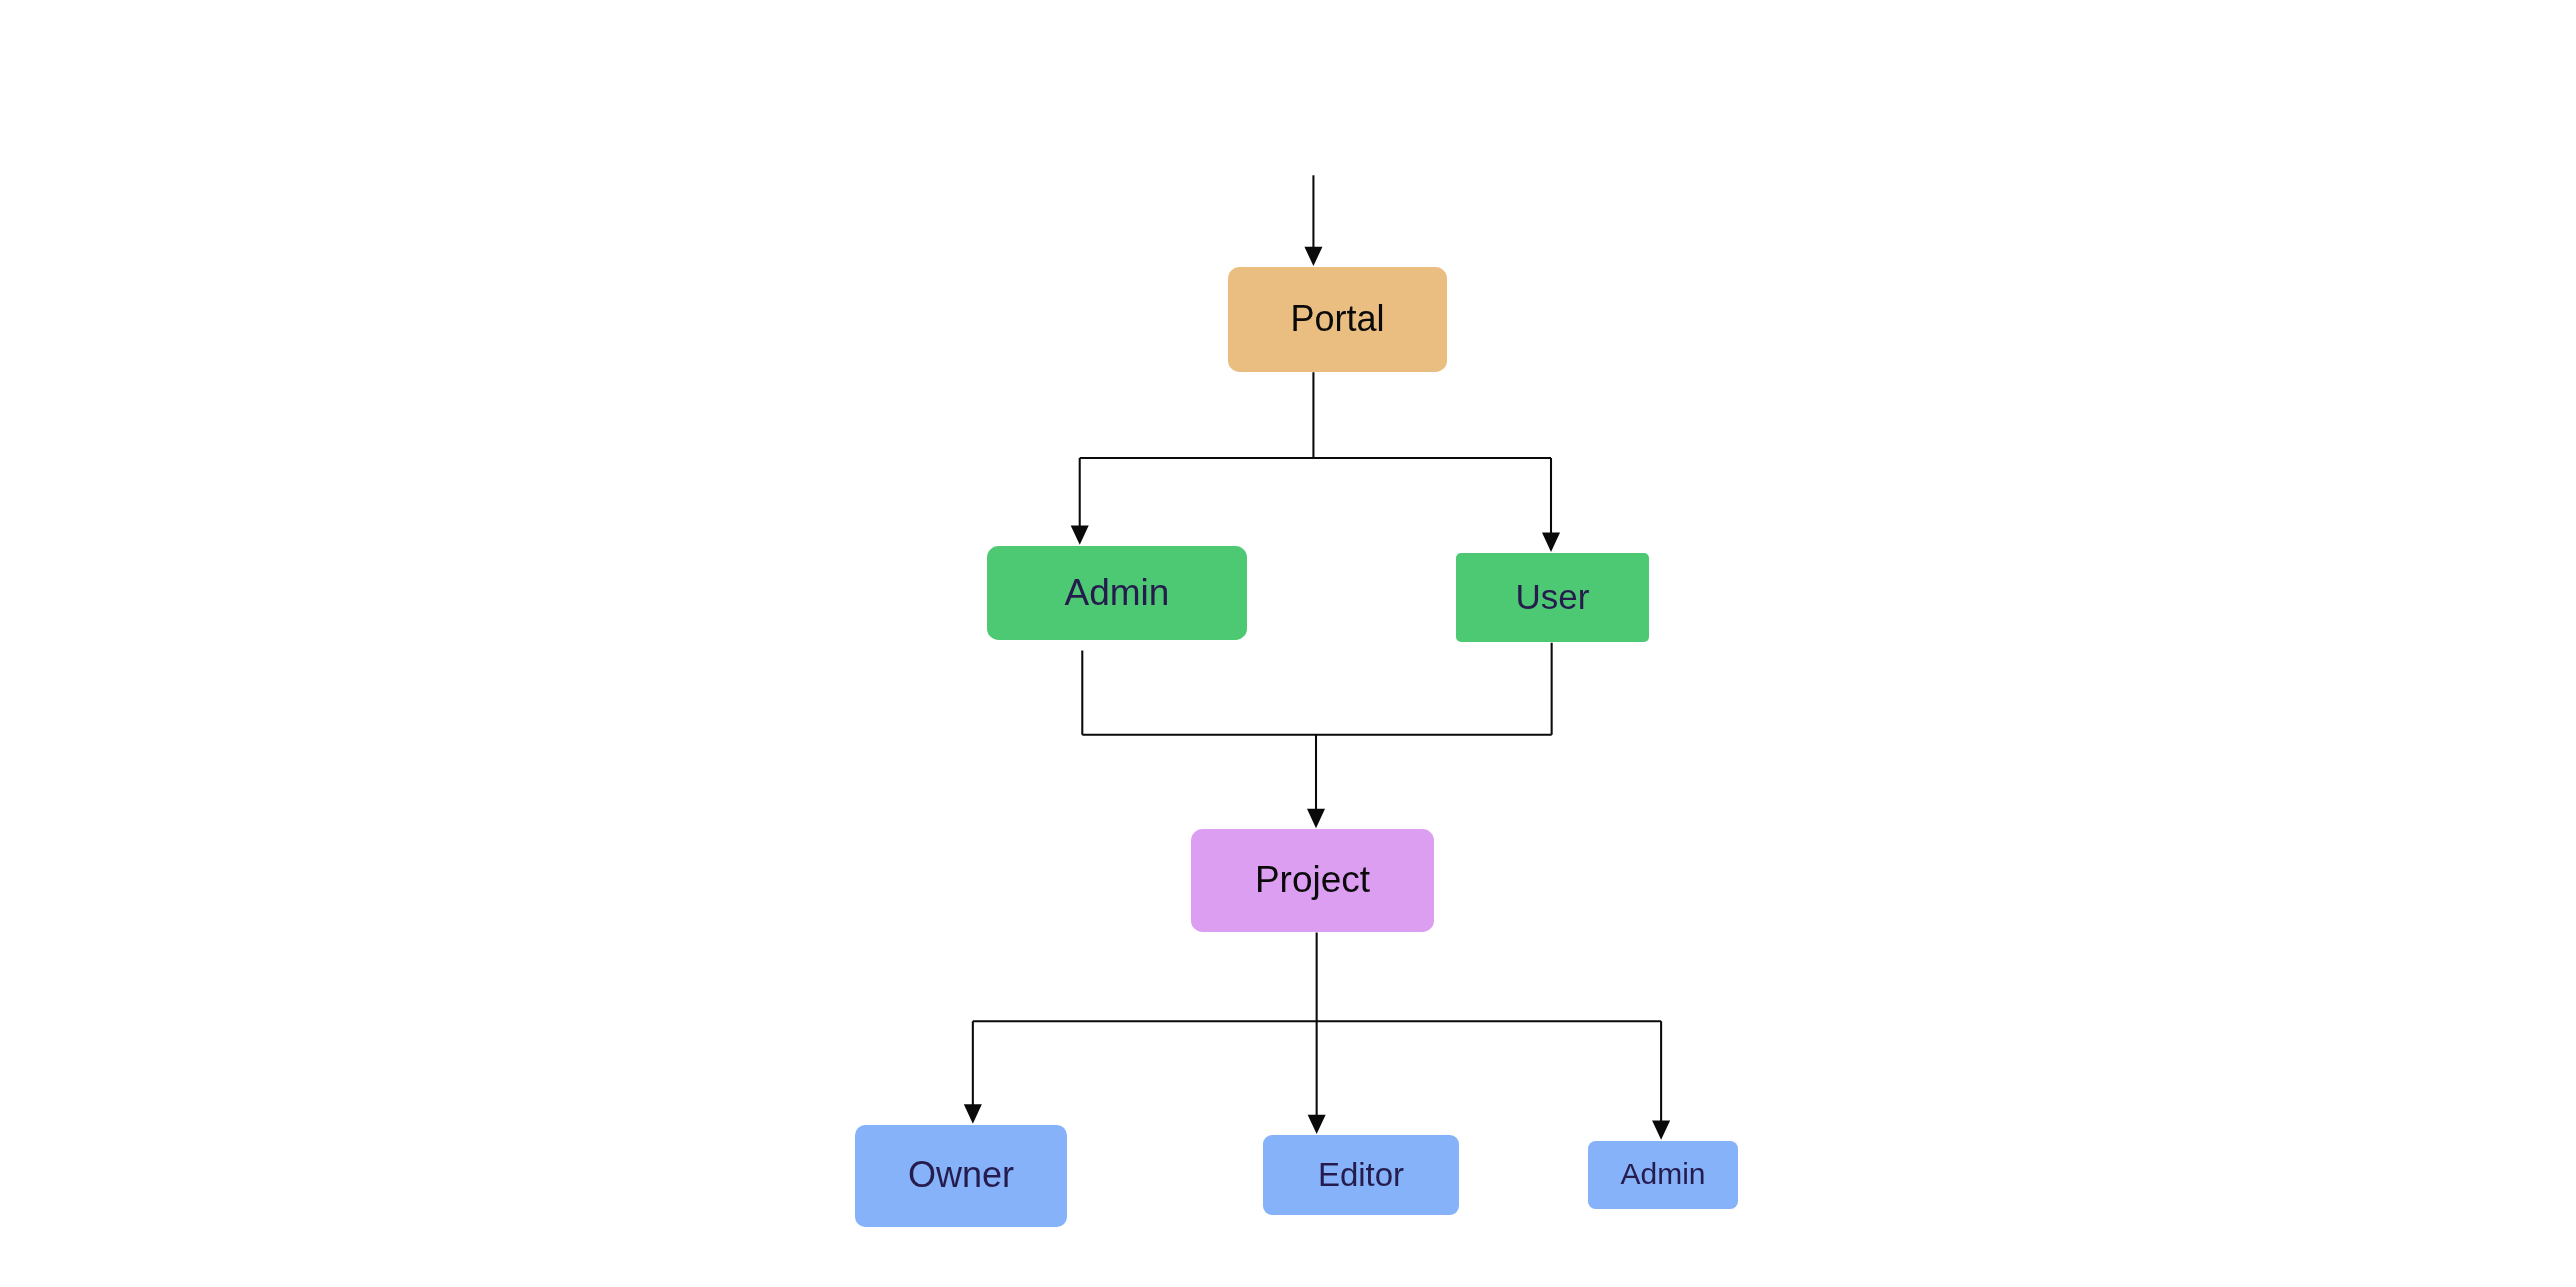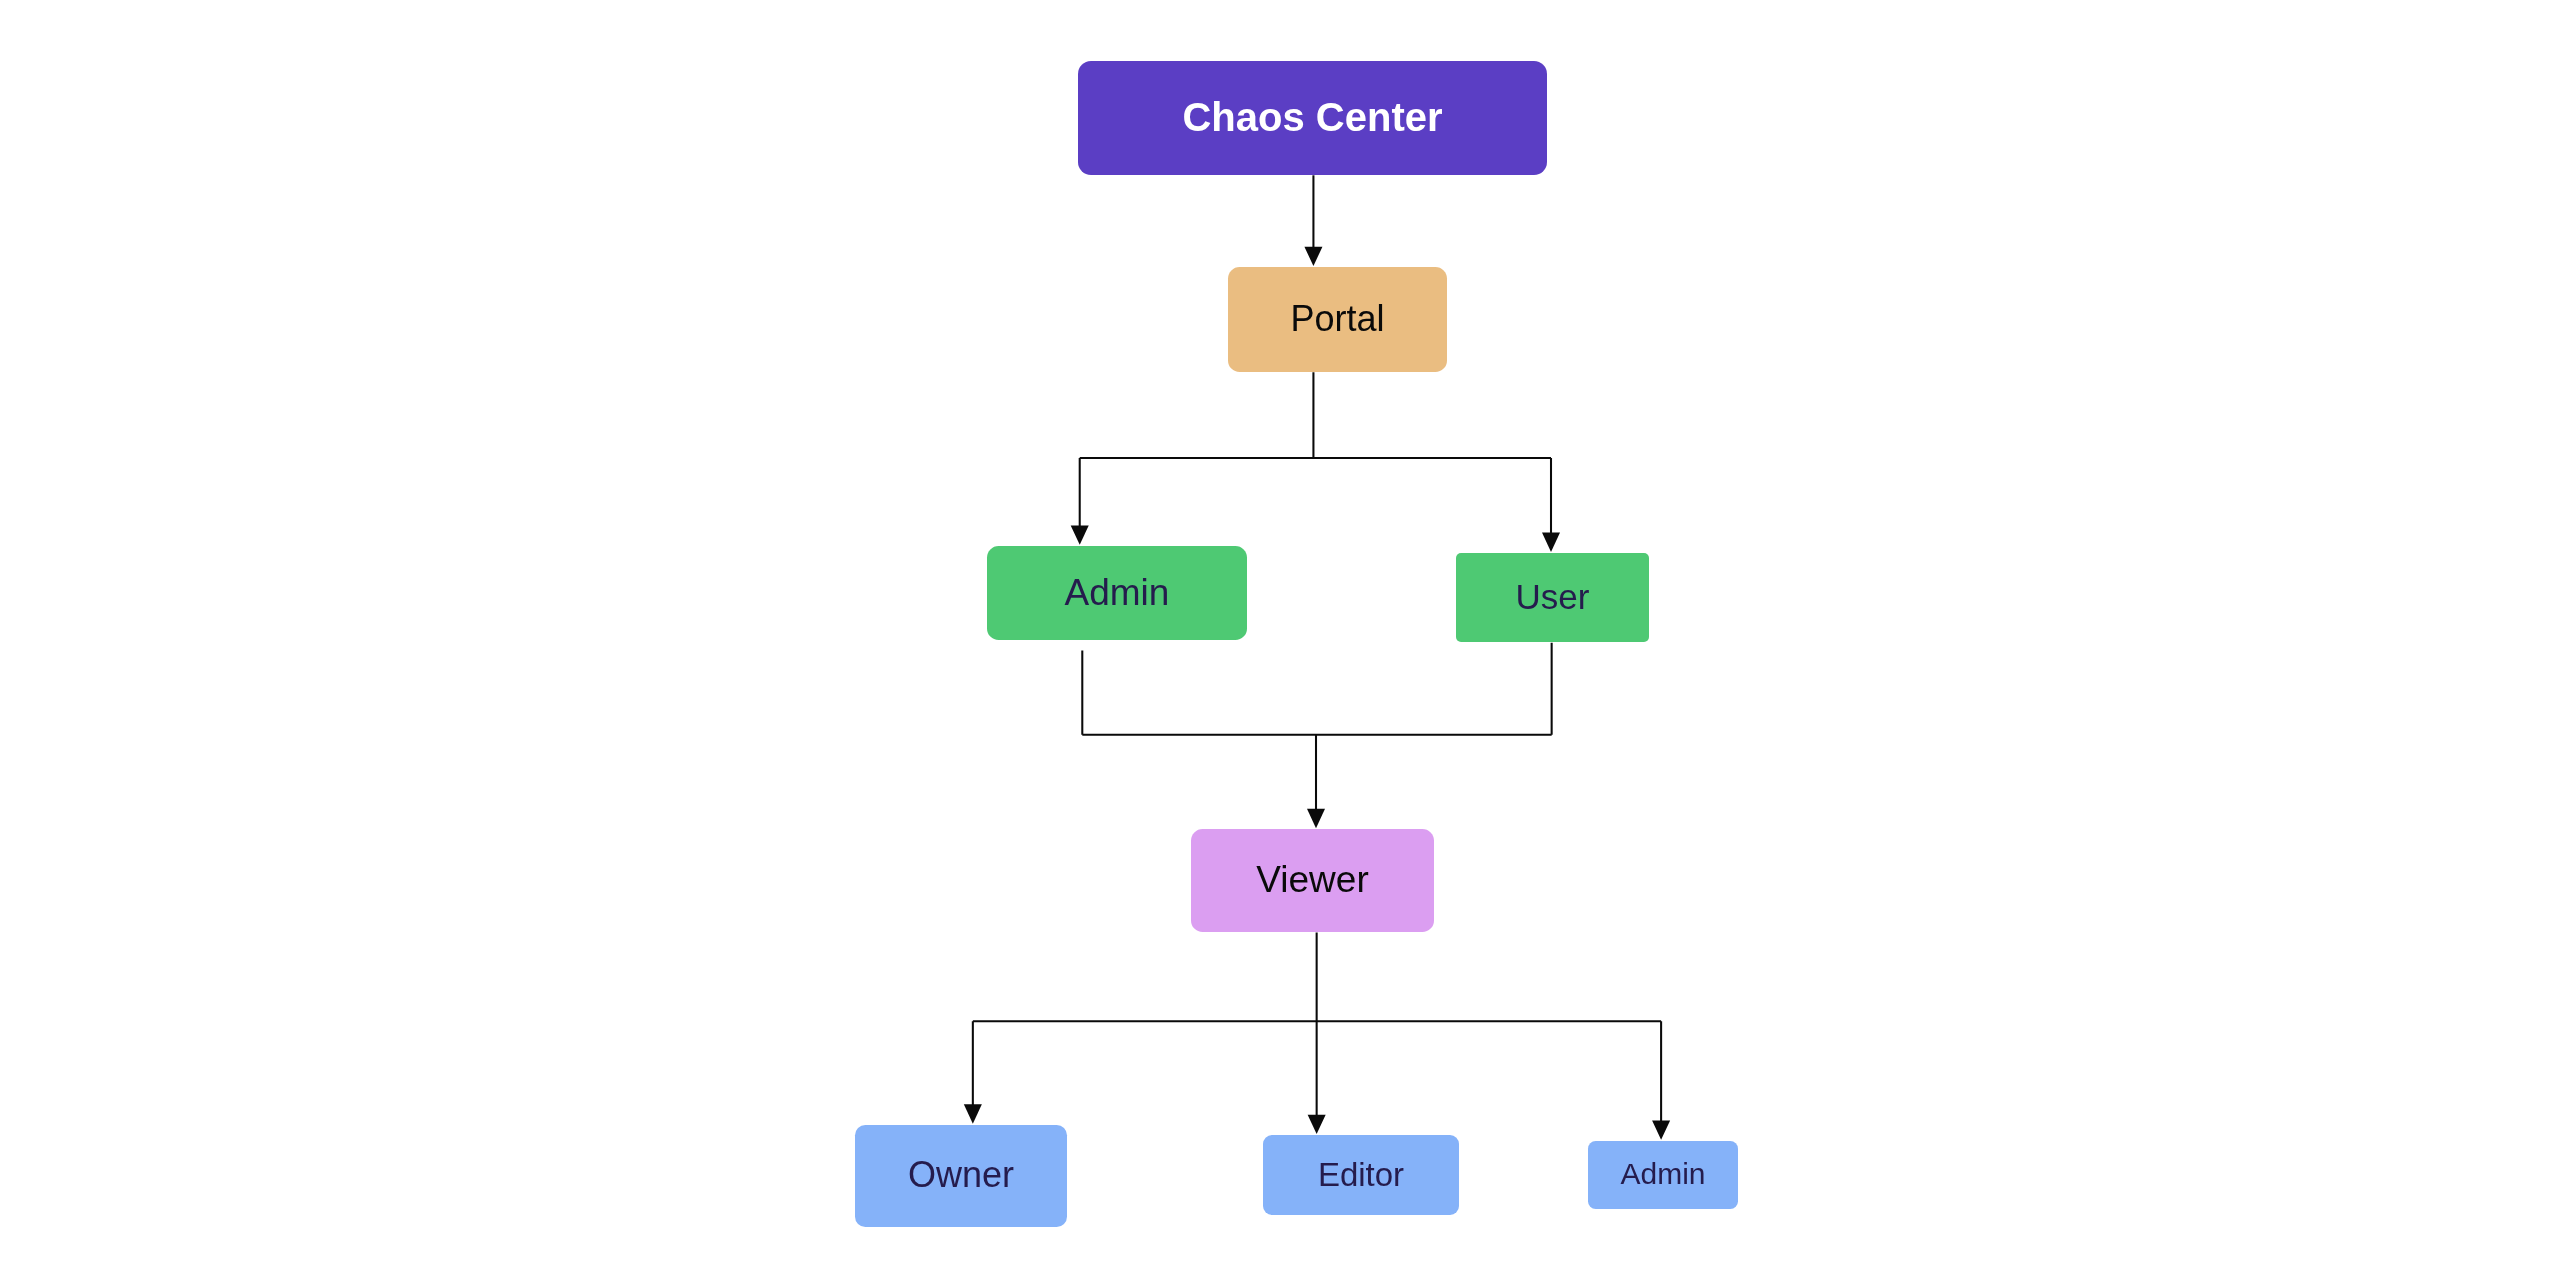--- a/index.html
+++ b/index.html
@@ -63,38 +63,35 @@
 
     <path class="edge" d="M1681 1010 L1681 1141 M2410 998 L2410 1141 M1681 1141 L2410 1141 M2044 1141 L2044 1271" stroke="#0A0A0A"></path>
     <polygon class="arrowhead" points="2030,1256 2058,1256 2044,1286" fill="#0A0A0A"></polygon>
 
     <path class="edge" d="M2045 1448 L2045 1586 M1511 1586 L2580 1586 M1511 1586 L1511 1732 M2045 1586 L2045 1748 M2580 1586 L2580 1757" stroke="#0A0A0A"></path>
     <polygon class="arrowhead" points="1497,1715 1525,1715 1511,1745" fill="#0A0A0A"></polygon>
     <polygon class="arrowhead" points="2031,1731 2059,1731 2045,1761" fill="#0A0A0A"></polygon>
     <polygon class="arrowhead" points="2566,1740 2594,1740 2580,1770" fill="#0A0A0A"></polygon>
   </svg>
 
-  <div class="node" style="left: 1078px; top: 61px; width: 469px; height: 114px; border-radius: 13px; font-size: 40px; font-weight: 700; background-color: rgb(91, 62, 196); color: rgb(255, 255, 255);">
-    <span class="node-label">Chaos Center</span>
-  </div>
 
   <div class="node" style="left: 1200px; top: 267px; width: 219px; height: 105px; border-radius: 11.6px; font-size: 36px; font-weight: 400; background-color: rgb(234, 189, 129); color: rgb(10, 10, 10); margin-left: 28px;">
     <span class="node-label">Portal</span>
   </div>
 
   <div class="node" style="left: 952px; top: 546px; width: 260px; height: 94px; border-radius: 11.6px; font-size: 37px; font-weight: 400; background-color: rgb(78, 201, 115); color: rgb(37, 28, 77); margin-left: 35px;">
     <span class="node-label">Admin</span>
   </div>
 
   <div class="node" style="left: 1456px; top: 553px; width: 193px; height: 89px; border-radius: 5px; font-size: 35px; font-weight: 400; background-color: rgb(78, 201, 115); color: rgb(37, 28, 77);">
     <span class="node-label">User</span>
   </div>
 
   <div class="node" style="left: 1191px; top: 829px; width: 243px; height: 103px; border-radius: 11.6px; font-size: 37px; font-weight: 400; background-color: rgb(219, 158, 241); color: rgb(10, 10, 10);">
-    <span class="node-label">Viewer</span>
+    <span class="node-label">Project</span>
   </div>
 
   <div class="node" style="left: 855px; top: 1125px; width: 212px; height: 102px; border-radius: 10.3px; font-size: 36px; font-weight: 400; background-color: rgb(133, 178, 249); color: rgb(37, 28, 77);">
     <span class="node-label">Owner</span>
   </div>
 
   <div class="node" style="left: 1225px; top: 1135px; width: 196px; height: 80px; border-radius: 9px; font-size: 33px; font-weight: 400; background-color: rgb(133, 178, 249); color: rgb(37, 28, 77); margin-left: 38px;">
     <span class="node-label">Editor</span>
   </div>
 

